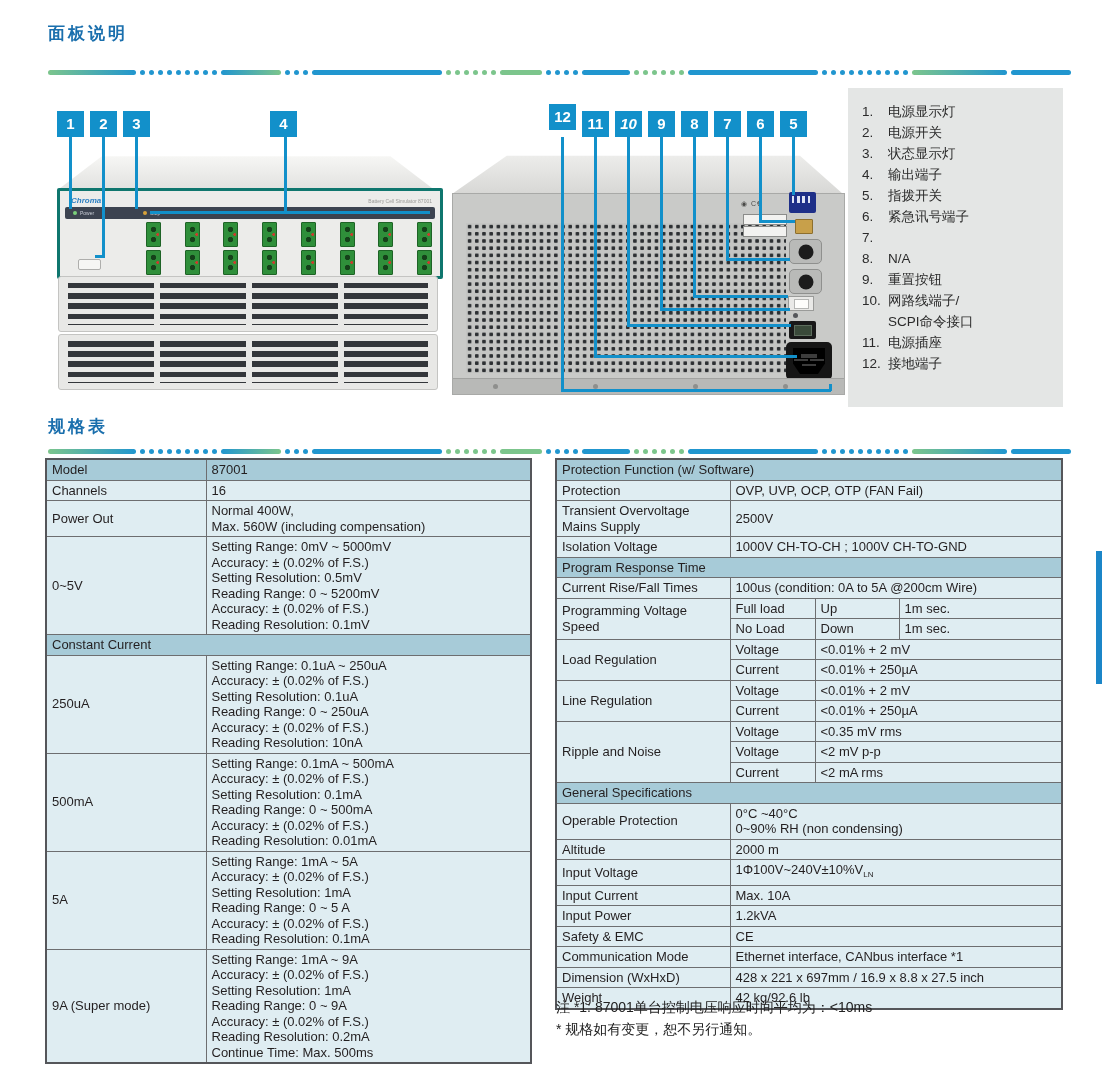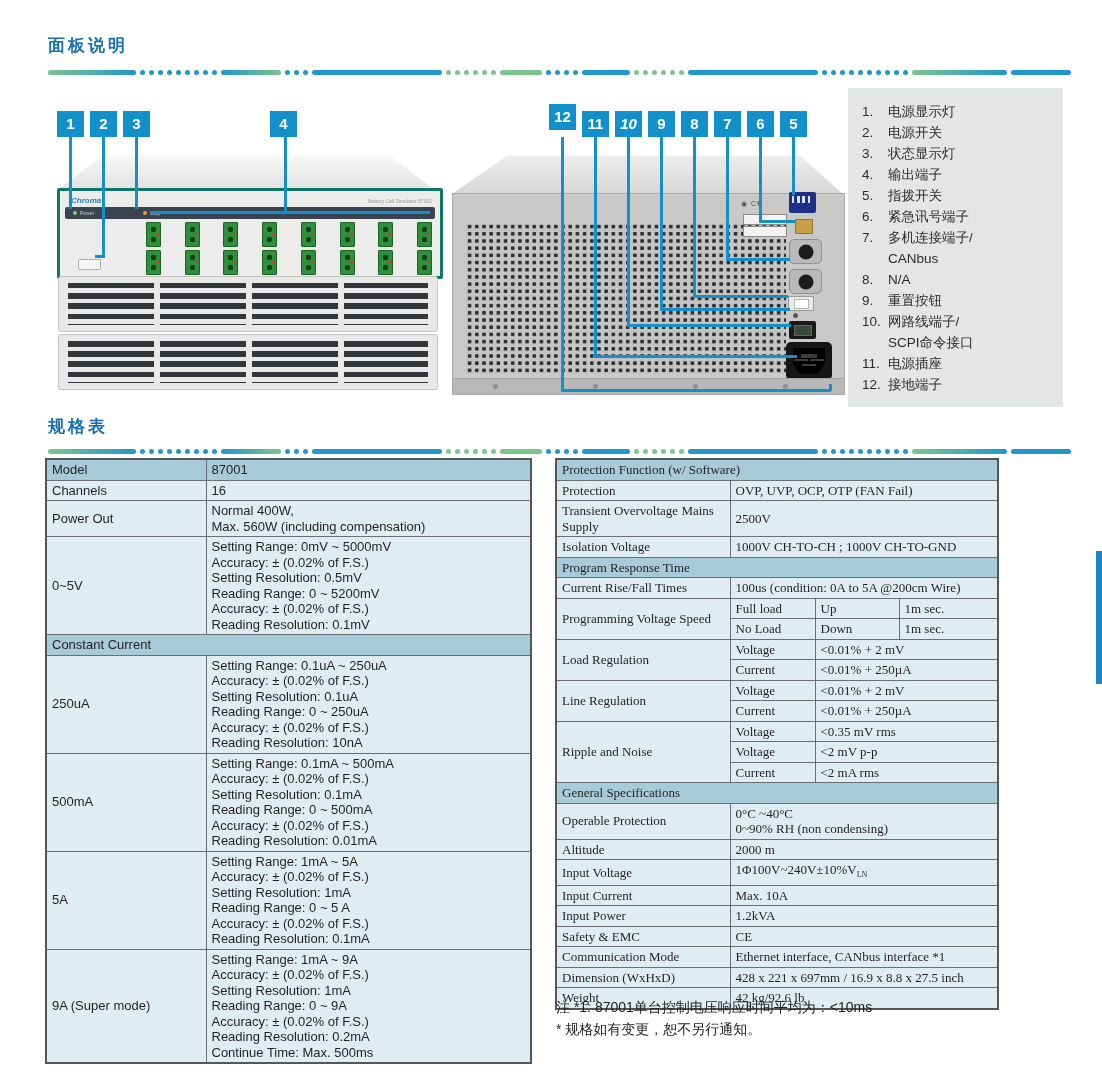--- a/index.html
+++ b/index.html
@@ -83,33 +83,33 @@
   .legend li{display:flex;font-size:13.5px;line-height:21px;color:#2b2b2b;}
   .legend .num{flex:0 0 26px;}
   .legend .lab{flex:1;white-space:pre-line;}
 
   
   .spec{border-collapse:collapse;table-layout:fixed;font-size:13px;line-height:15.5px;color:#231f20;}
   .spec td{border:1px solid #6d6e70;background:#dfedf2;padding:2px 5px;vertical-align:middle;word-wrap:break-word;}
   .spec tr.hdr td{background:#a7cbd8;}
   .spec .pre{white-space:pre-line;}
   .tbl-left{position:absolute;left:45px;top:458px;width:487px;border:2px solid #55565a;}
-  .tbl-right{position:absolute;left:555px;top:458px;width:444px;border:2px solid #55565a;font-family:Liberation Serif, serif;}
+  .tbl-right{position:absolute;left:555px;top:458px;width:508px;border:2px solid #55565a;}
   sub.vsub{font-size:8px;vertical-align:-3px;}
 
   .note{position:absolute;left:556px;font-size:14px;color:#222;}
 
   .edgebar{position:absolute;left:1096px;top:551px;width:6px;height:133px;background:#1b86c8;}
 </style>
 </head>
 <body>
 
 <div class="page">
 
-  <div class="sec-title" style="top:34px;">面板说明</div>
+  <div class="sec-title" style="top:22px;">面板说明</div>
 
   <div class="ruler" style="top:69px;">
     <span class="bar g-gb" style="width:88px"></span>
     <span class="dot c-blue"></span>
       <span class="dot c-blue"></span>
       <span class="dot c-blue"></span>
       <span class="dot c-blue"></span>
       <span class="dot c-blue"></span>
       <span class="dot c-blue"></span>
       <span class="dot c-blue"></span>
@@ -278,22 +278,20 @@
       <li>
           <span class="num">5.</span>
           <span class="lab">指拨开关</span>
         </li>
       <li>
           <span class="num">6.</span>
           <span class="lab">紧急讯号端子</span>
         </li>
       <li>
           <span class="num">7.</span>
-          <span class="lab">多机连接端子/
-CANbus</span>
         </li>
       <li>
           <span class="num">8.</span>
           <span class="lab">N/A</span>
         </li>
       <li>
           <span class="num">9.</span>
           <span class="lab">重置按钮</span>
         </li>
       <li>

